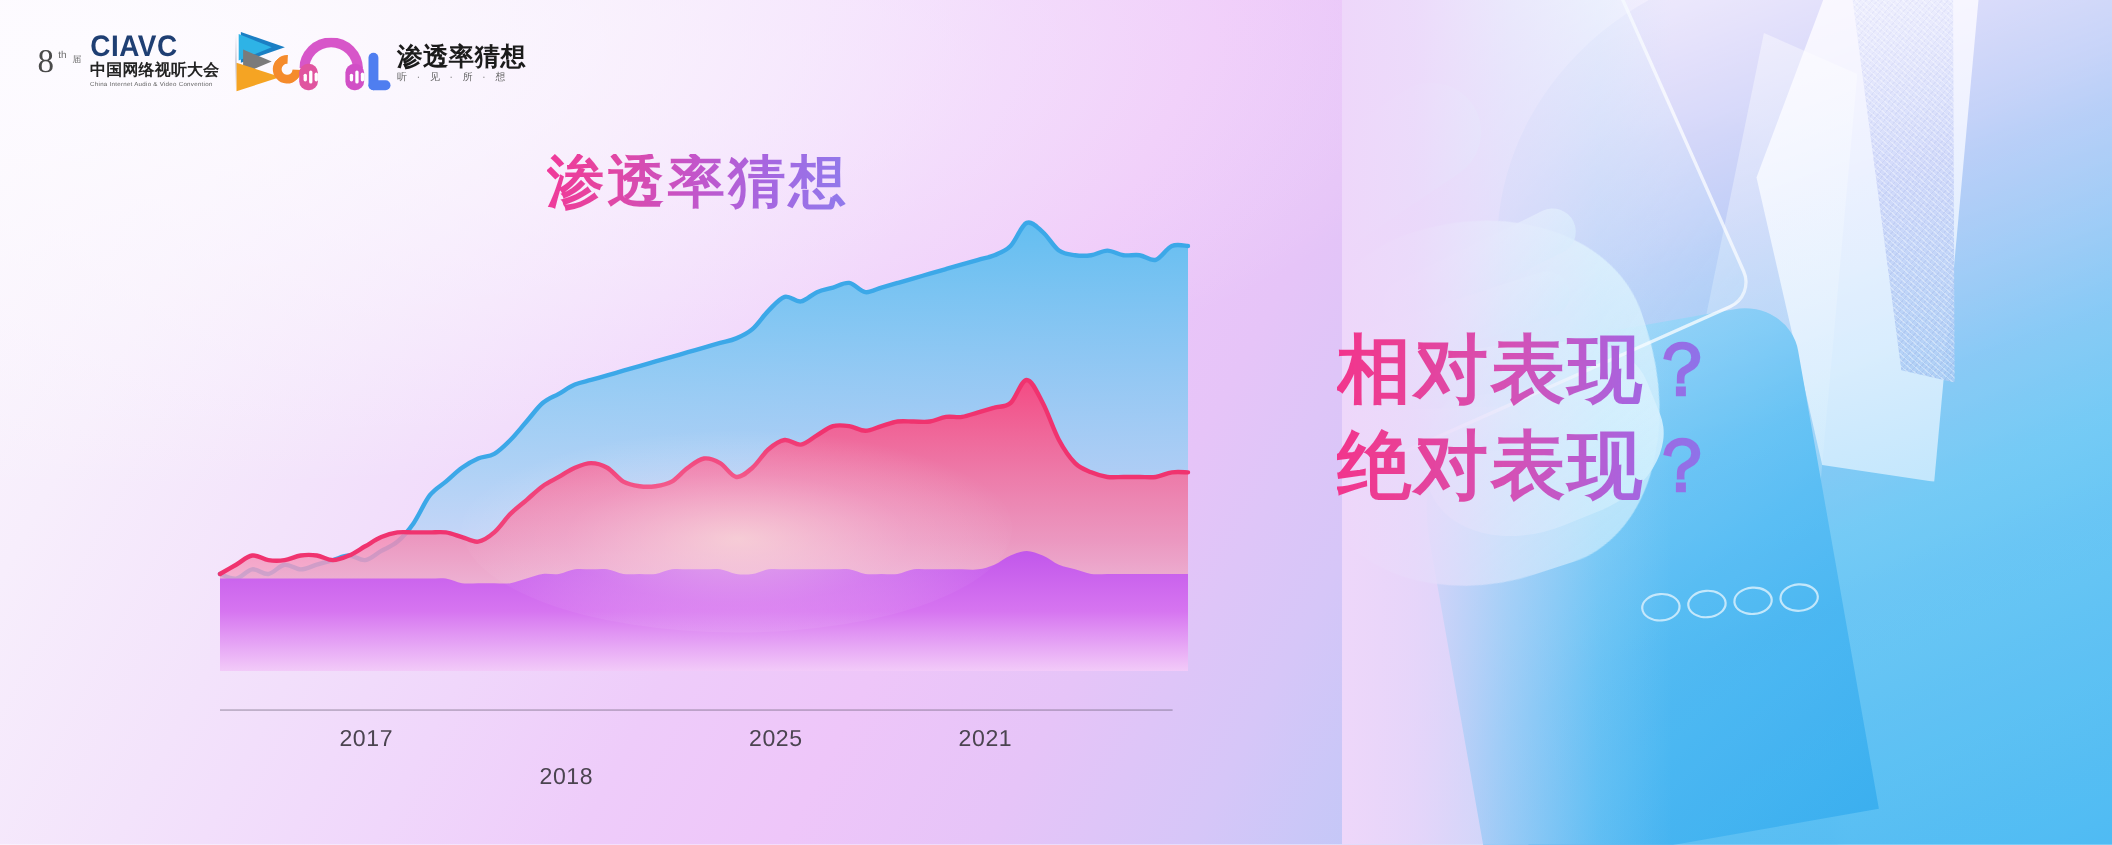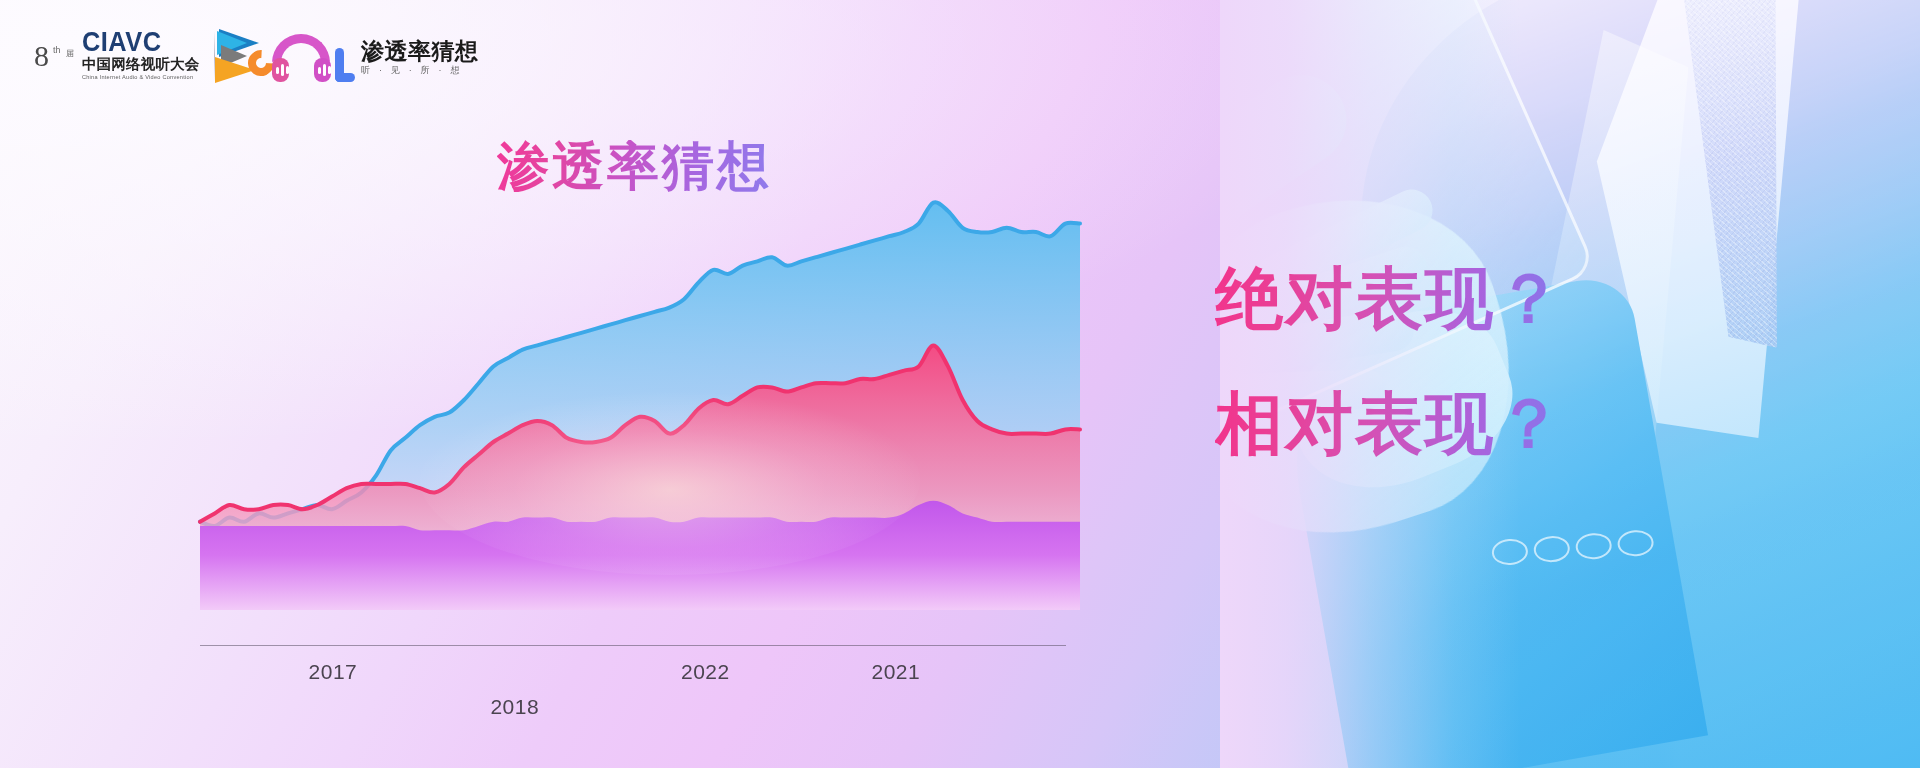--- a/index.html
+++ b/index.html
@@ -410,22 +410,22 @@
           </g>
         </g>
       <ellipse id="center-glow" cx="470" cy="290" rx="250" ry="95" fill="url(#glowCenter)"></ellipse>
     </svg>
   </div>
 
   <div id="x-axis-line"></div>
   <div id="x-ticks">
       <div class="x-tick" style="left: 132.94px;">2017</div>
       <div class="x-tick" style="left: 314.8px; margin-top: 35px;">2018</div>
-      <div class="x-tick" style="left: 505.32px;">2022</div>
+      <div class="x-tick" style="left: 505.32px;">2025</div>
       <div class="x-tick" style="left: 695.84px;">2021</div>
     </div>
 
   <div id="questions">
+    <div class="question" id="question-2">相对表现？</div>
     <div class="question" id="question-1">绝对表现？</div>
-    <div class="question" id="question-2">相对表现？</div>
   </div>
 
 </div>
 
 </body></html>

